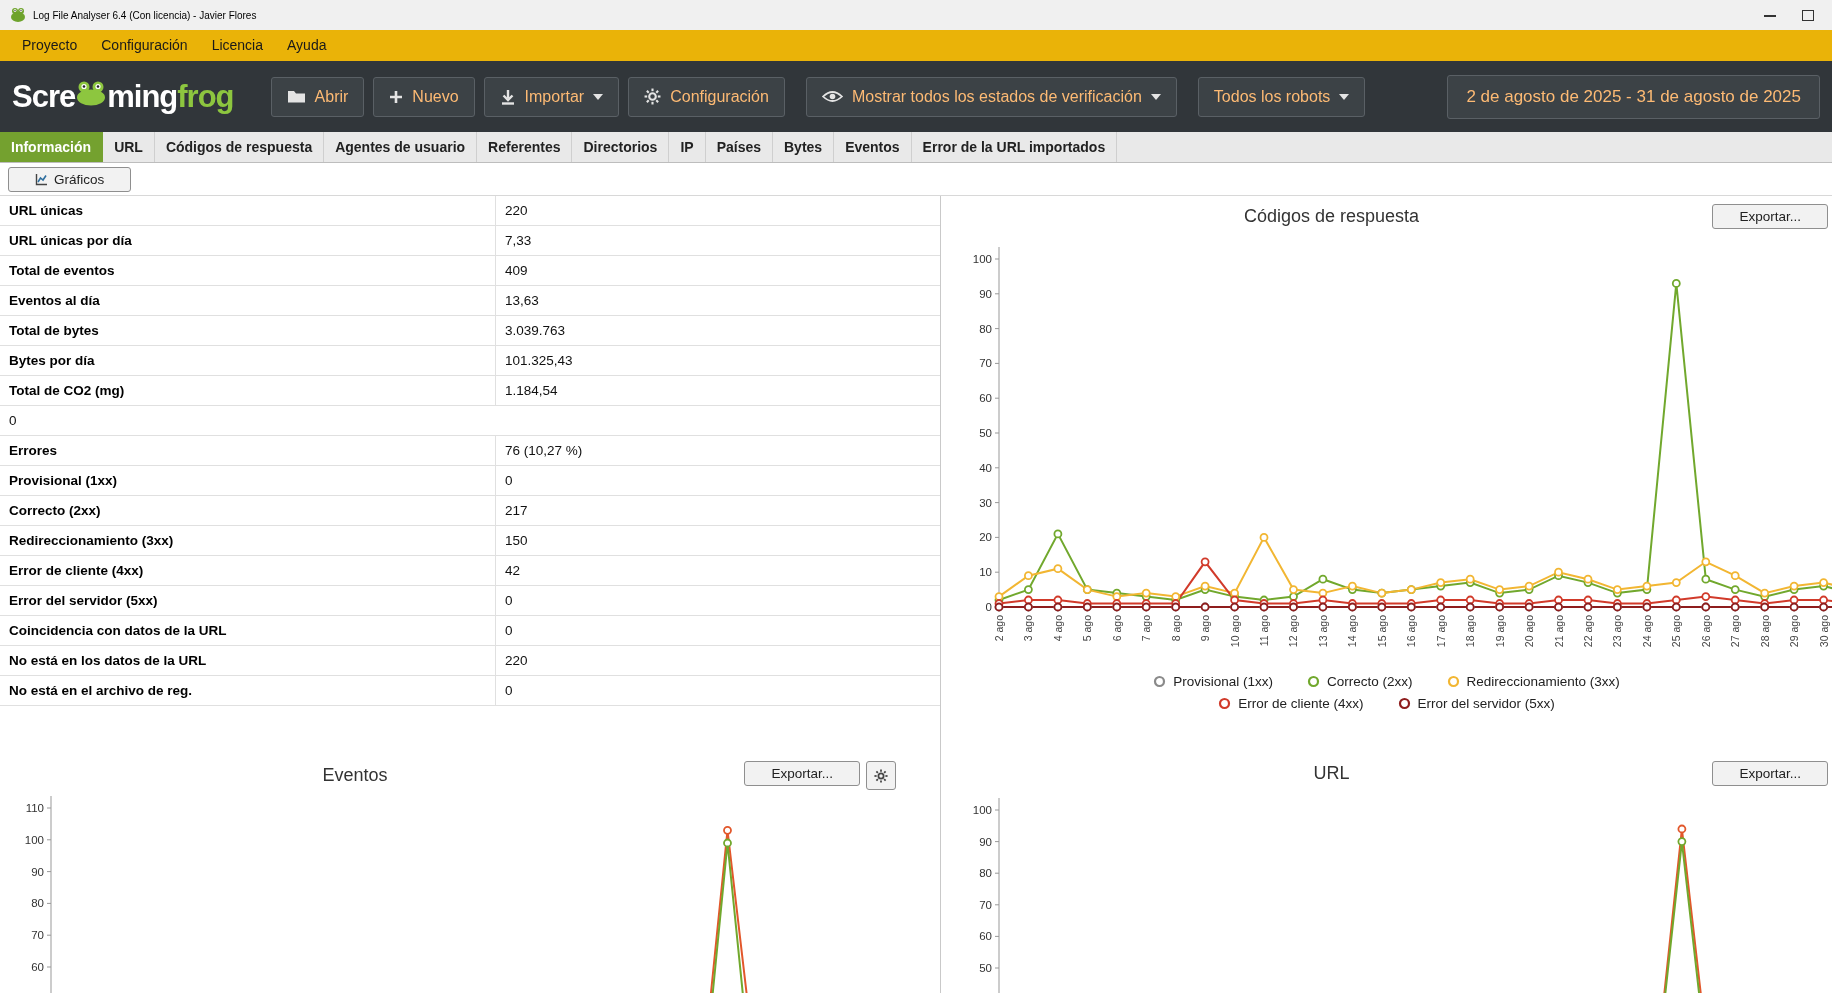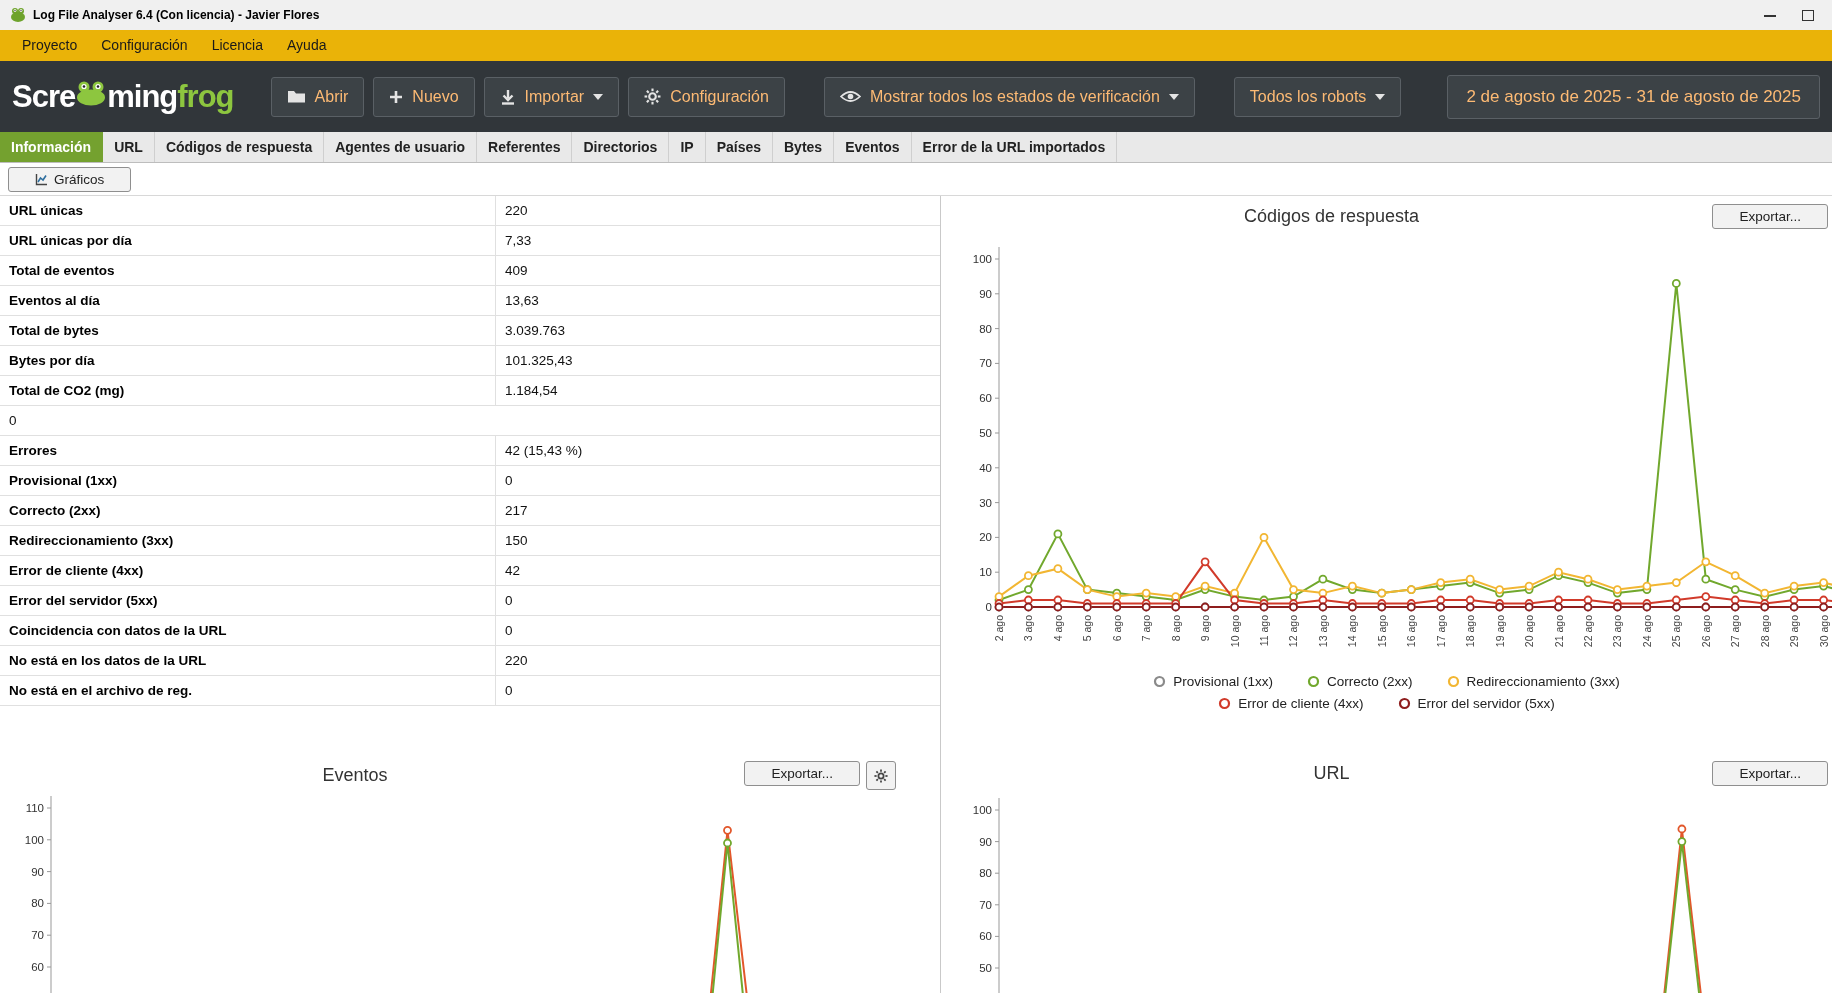--- a/index.html
+++ b/index.html
@@ -1,42 +1,42 @@
 <!DOCTYPE html>
 <html><head>
 <meta charset="utf-8">
 <style>
   html,body{margin:0;padding:0;width:1832px;height:993px;overflow:hidden;
     font-family:"Liberation Sans",sans-serif;background:#fff;color:#111;}
   #app{position:relative;width:1832px;height:993px;}
 
   
   .titlebar{position:absolute;left:0;top:0;width:100%;height:30px;background:#f0f0f0;
-    display:flex;align-items:center;padding:0 10px;box-sizing:border-box;font-size:12px;font-weight:bold;}
+    display:flex;align-items:center;padding:0 10px;box-sizing:border-box;font-size:10px;}
   .titlebar .apptitle{margin-left:7px;color:#000;}
   .win-controls{margin-left:auto;display:flex;gap:26px;align-items:center;padding-right:8px;}
   .win-min{display:inline-block;width:12px;height:1px;border-bottom:2px solid #333;}
   .win-max{display:inline-block;width:10px;height:9px;border:1.5px solid #333;}
 
   
   .menubar{position:absolute;left:0;top:30px;width:100%;height:31px;background:#eab308;
     display:flex;align-items:stretch;padding-left:10px;box-sizing:border-box;font-size:14px;}
   .menu-item{line-height:31px;padding:0 12px;color:#1a1a1a;cursor:default;}
 
   
   .toolbar{position:absolute;left:0;top:61px;width:100%;height:71px;background:#31363a;
     display:flex;align-items:center;padding:0 12px;box-sizing:border-box;gap:9px;}
   .brand{display:flex;align-items:center;font-weight:bold;font-size:31px;letter-spacing:-1px;
     margin-right:28px;white-space:nowrap;}
   .brand .w{color:#fff;} .brand .g{color:#8dc63f;}
   .brand svg{margin:0 1px 6px 1px;}
   .tb-btn{background:#3c4246;border:1px solid #5a6065;border-radius:3px;color:#fdba74;
     font-size:16px;height:40px;display:inline-flex;align-items:center;gap:9px;
     padding:0 15px;box-sizing:border-box;cursor:default;white-space:nowrap;}
-  .tb-gap{margin-left:30px;}
+  .tb-gap{margin-left:12px;}
   .tb-date{margin-left:auto;font-size:17px;height:44px;padding:0 18px;}
   .caret{display:inline-block;}
 
   
   .tabbar{position:absolute;left:0;top:132px;width:100%;height:31px;background:#e9e9e9;
     border-bottom:1px solid #bdbdbd;display:flex;box-sizing:border-box;font-size:14px;font-weight:bold;}
   .tab{line-height:30px;padding:0 11px;color:#222;border-right:1px solid #cfcfcf;cursor:default;white-space:nowrap;}
   .tab.active{background:#74a12f;color:#fff;border-right-color:#74a12f;}
 
   
@@ -237,21 +237,21 @@
         </div>
         <div class="t-row">
           <div class="t-label">Total de CO2 (mg)</div>
           <div class="t-value">1.184,54</div>
         </div>
         <div class="t-row">
           <div class="t-value">0</div>
         </div>
         <div class="t-row">
           <div class="t-label">Errores</div>
-          <div class="t-value">42 (15,43 %)</div>
+          <div class="t-value">76 (10,27 %)</div>
         </div>
         <div class="t-row">
           <div class="t-label">Provisional (1xx)</div>
           <div class="t-value">0</div>
         </div>
         <div class="t-row">
           <div class="t-label">Correcto (2xx)</div>
           <div class="t-value">217</div>
         </div>
         <div class="t-row">

